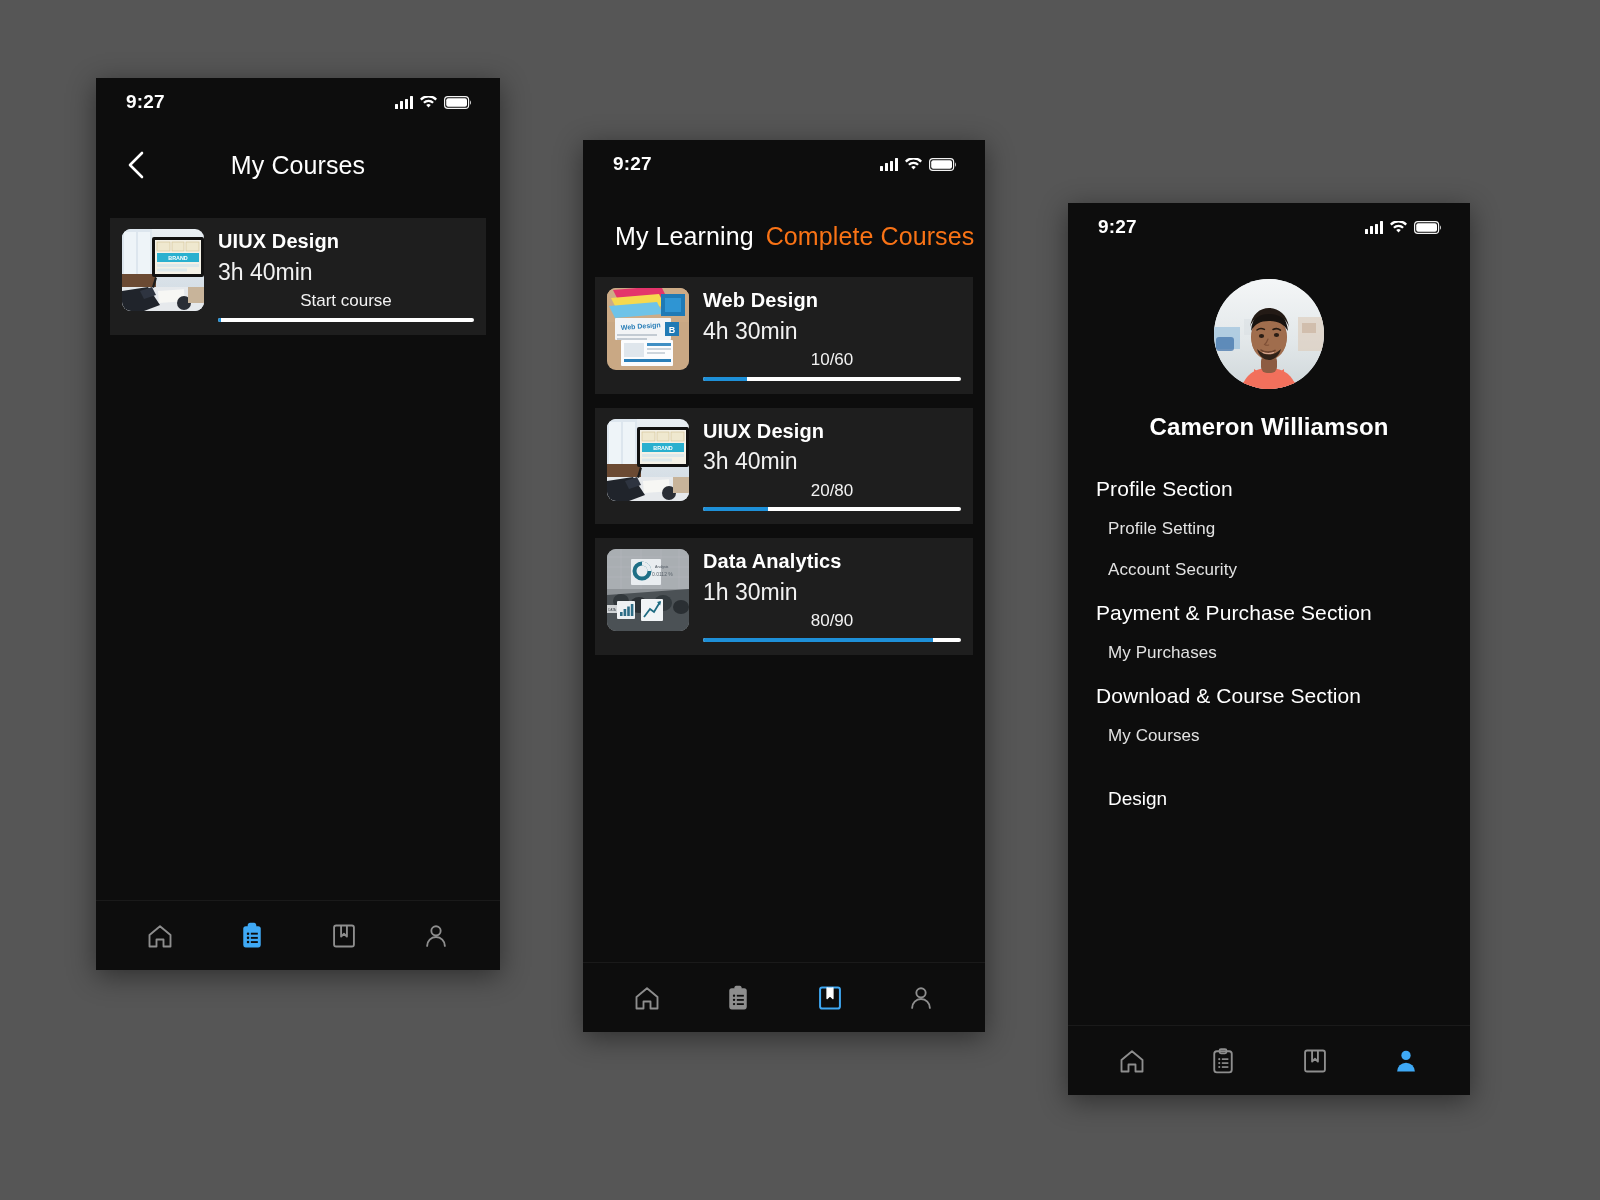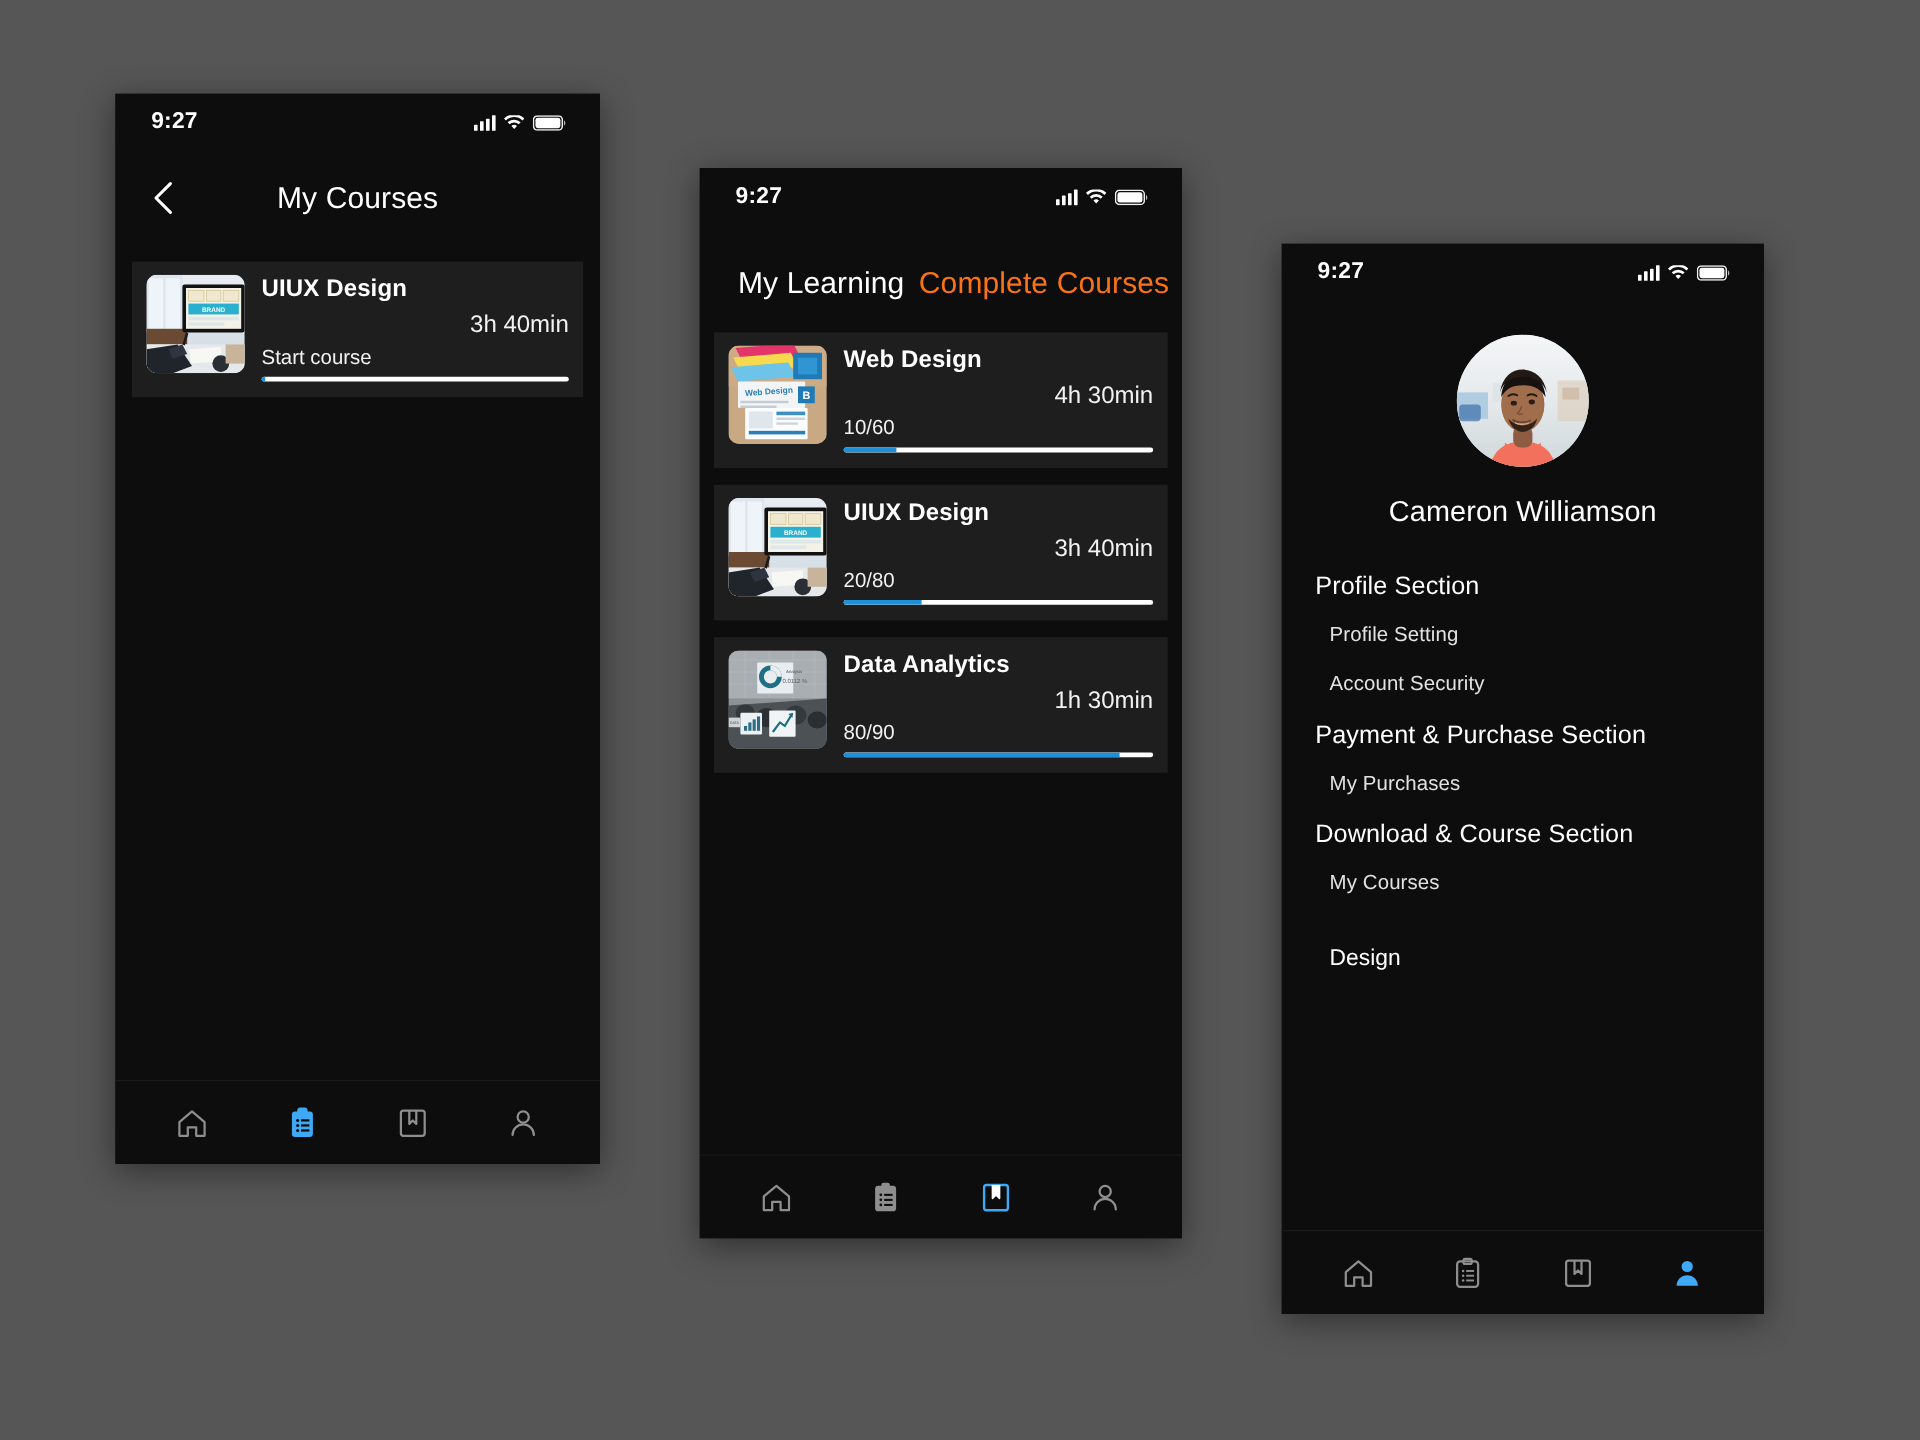--- a/index.html
+++ b/index.html
@@ -132,32 +132,32 @@
   .course-info { flex: 1; min-width: 0; padding-top: 1px; }
   .course-title {
     color: #ffffff;
     font-size: 20px;
     font-weight: bold;
     letter-spacing: 0.1px;
     line-height: 1.18;
   }
   .course-duration {
     color: #f2f2f2;
-    font-size: 20px;
+    font-size: 23px;
     font-weight: 400;
     margin-top: 5px;
     line-height: 1.2;
-    text-align: right;
   }
   .course-meta {
     color: #f2f2f2;
     font-size: 17px;
     font-weight: 400;
     margin-top: 5px;
     line-height: 1.2;
+    text-align: center;
   }
   .progress-track {
     margin-top: 6px;
     height: 4px;
     background: #ffffff;
     border-radius: 2px;
     overflow: hidden;
     position: relative;
   }
   .progress-fill {
@@ -205,21 +205,21 @@
     border-radius: 50%;
     overflow: hidden;
     background: #dfe6ea;
     position: relative;
   }
   .avatar svg { display: block; width: 100%; height: 100%; }
   .profile-name {
     margin-top: 24px;
     color: #ffffff;
     font-size: 24px;
-    font-weight: 400;
+    font-weight: 700;
     letter-spacing: 0.1px;
   }
 
   .menu {
     flex: 1;
     padding: 36px 0 0 28px;
   }
   .menu-heading {
     color: #ffffff;
     font-size: 21px;

